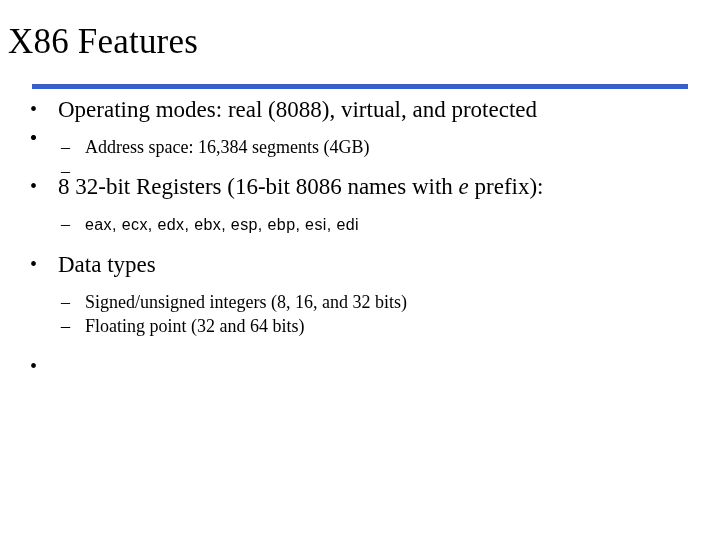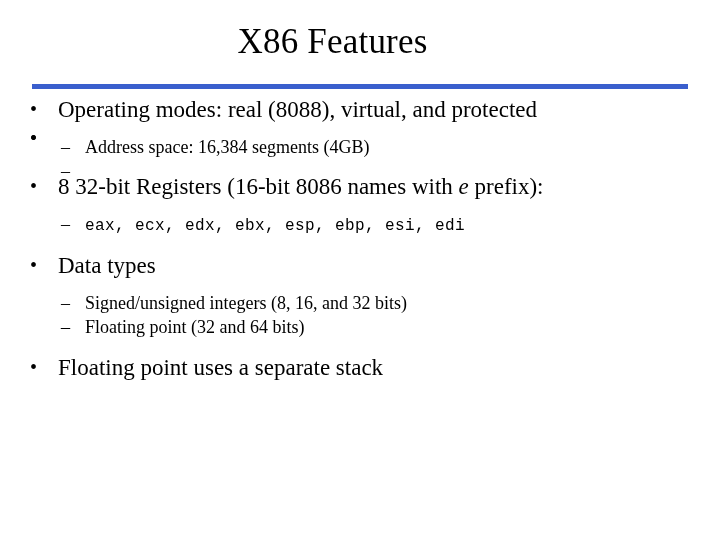--- a/index.html
+++ b/index.html
@@ -17,24 +17,24 @@
   .slide {
     position: relative;
     width: 720px;
     height: 540px;
     background: #ffffff;
   }
 
   
   .title-block {
     position: absolute;
-    left: 0;
+    left: 8px;
     top: 22px;
     width: 665px;
-    text-align: center;
+    text-align: left;
   }
   .slide-title {
     font-family: "Liberation Serif", "DejaVu Serif", serif;
     font-size: 35px;
     line-height: 40px;
     font-weight: normal;
     letter-spacing: 0.2px;
     color: #000000;
     margin: 0;
     white-space: nowrap;
@@ -84,21 +84,21 @@
   }
   .lvl2 .marker {
     position: absolute;
     left: 61px;
     top: 0;
     font-size: 18px;
     line-height: 24px;
   }
 
   .mono {
-    font-family: Liberation Mono, monospace;
+    font-family: Liberation Sans, sans-serif;
     font-size: 16px;
     letter-spacing: 0.4px;
     margin-top: 25px;
   }
   .ital {
     font-style: italic;
   }
 
   
   .gap-sub  { height: 11px; }
@@ -176,17 +176,16 @@
 
     <div class="lvl2">
       <span class="marker">–</span>
       <span>Floating point (32 and 64 bits)</span>
     </div>
 
     <div class="gap-main-lg"></div>
 
     <div class="lvl1">
       <span class="marker">•</span>
-      <span>Floating point uses a separate stack</span>
     </div>
 
   </div>
 </div>
 
 </body></html>

